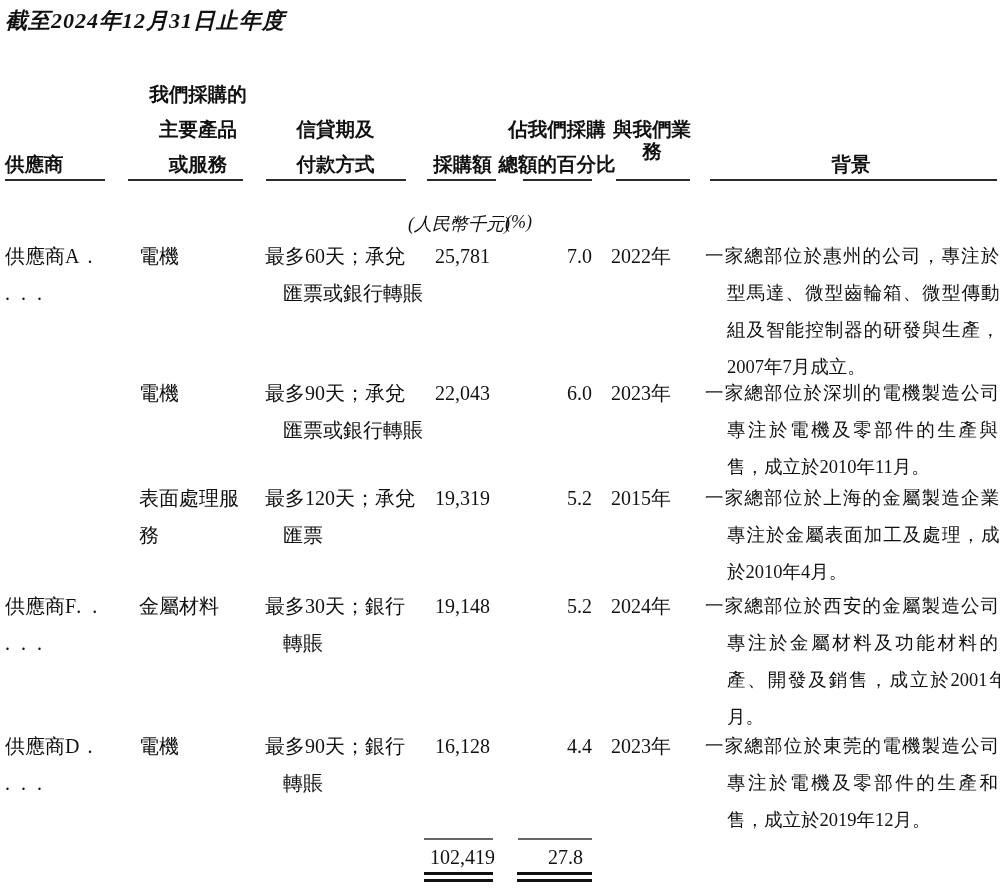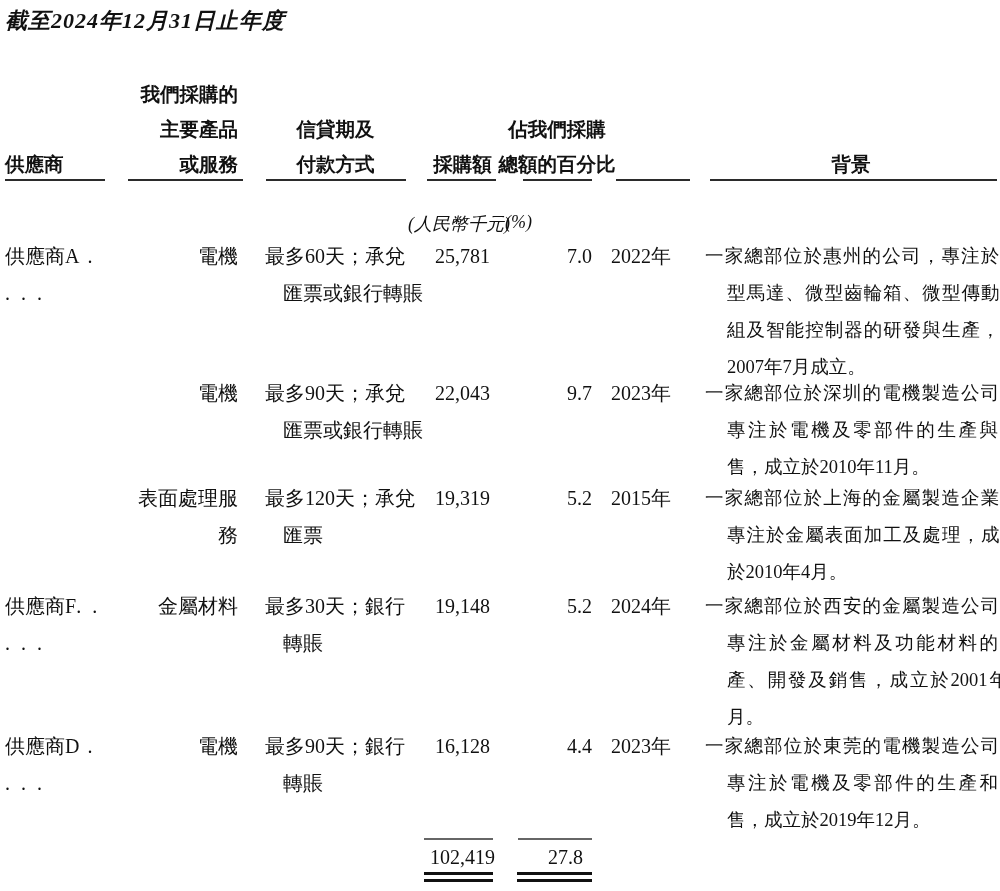--- a/index.html
+++ b/index.html
@@ -14,21 +14,21 @@
   .abs{position:absolute;}
   .title{
     left:5px;top:6px;width:600px;
     font-size:22px;font-weight:bold;font-style:italic;
     letter-spacing:1px;
   }
   .hdr{font-weight:bold;font-size:19.5px;text-align:center;line-height:22px;}
   .hdr.left{text-align:left;}
   
   .c1{left:5px;width:100px;}
-  .c2{left:120px;width:118px;text-align:right;}
+  .c2{left:139px;width:118px;}
   .c3{left:265px;width:141px;}
   .c4{left:427px;width:71px;text-align:center;}
   .c5{left:523px;width:69px;text-align:right;}
   .c6{left:611px;width:85px;}
   .c7{left:705px;width:292px;text-align:justify;text-justify:inter-ideograph;}
   .rule{height:2px;background:#2b2b2b;top:179px;}
   .unit{font-style:italic;font-size:18px;text-align:left;top:212px;}
   .cell{font-size:20px;line-height:37px;}
   .cell.num{font-size:20px;}
   .hang3{padding-left:18px;text-indent:-18px;}
@@ -53,20 +53,21 @@
   <div class="abs hdr c2" style="top:154px;">或服務</div>
 
   <div class="abs hdr c3" style="top:119px;">信貸期及</div>
   <div class="abs hdr c3" style="top:154px;">付款方式</div>
 
   <div class="abs hdr" style="top:154px;left:427px;width:71px;">採購額</div>
 
   <div class="abs hdr" style="top:119px;left:497px;width:120px;">佔我們採購</div>
   <div class="abs hdr" style="top:154px;left:497px;width:120px;">總額的百分比</div>
 
+  <div class="abs hdr" style="top:119px;left:608px;width:88px;">與我們業務</div>
 
   <div class="abs hdr" style="top:154px;left:705px;width:292px;">背景</div>
 
   <div class="abs rule" style="left:5px;width:100px;"></div>
   <div class="abs rule" style="left:128px;width:115px;"></div>
   <div class="abs rule" style="left:266px;width:140px;"></div>
   <div class="abs rule" style="left:427px;width:69px;"></div>
   <div class="abs rule" style="left:523px;width:69px;"></div>
   <div class="abs rule" style="left:616px;width:74px;"></div>
   <div class="abs rule" style="left:710px;width:287px;"></div>
@@ -78,21 +79,21 @@
   <div class="abs cell c2 rA">電機</div>
   <div class="abs cell c3 rA hang3">最多60天；承兌匯票或銀行轉賬</div>
   <div class="abs cell num c4 rA">25,781</div>
   <div class="abs cell num c5 rA">7.0</div>
   <div class="abs cell c6 rA">2022年</div>
   <div class="abs bg c7 rA">一家總部位於惠州的公司，專注於微型馬達、微型齒輪箱、微型傳動模組及智能控制器的研發與生產，於2007年7月成立。</div>
 
   <div class="abs cell c2 rC">電機</div>
   <div class="abs cell c3 rC hang3">最多90天；承兌匯票或銀行轉賬</div>
   <div class="abs cell num c4 rC">22,043</div>
-  <div class="abs cell num c5 rC">9.7</div>
+  <div class="abs cell num c5 rC">6.0</div>
   <div class="abs cell c6 rC">2023年</div>
   <div class="abs bg c7 rC">一家總部位於深圳的電機製造公司，專注於電機及零部件的生產與銷售，成立於2010年11月。</div>
 
   <div class="abs cell c2 rB">表面處理服務</div>
   <div class="abs cell c3 rB hang3">最多120天；承兌匯票</div>
   <div class="abs cell num c4 rB">19,319</div>
   <div class="abs cell num c5 rB">5.2</div>
   <div class="abs cell c6 rB">2015年</div>
   <div class="abs bg c7 rB">一家總部位於上海的金屬製造企業，專注於金屬表面加工及處理，成立於2010年4月。</div>
 

